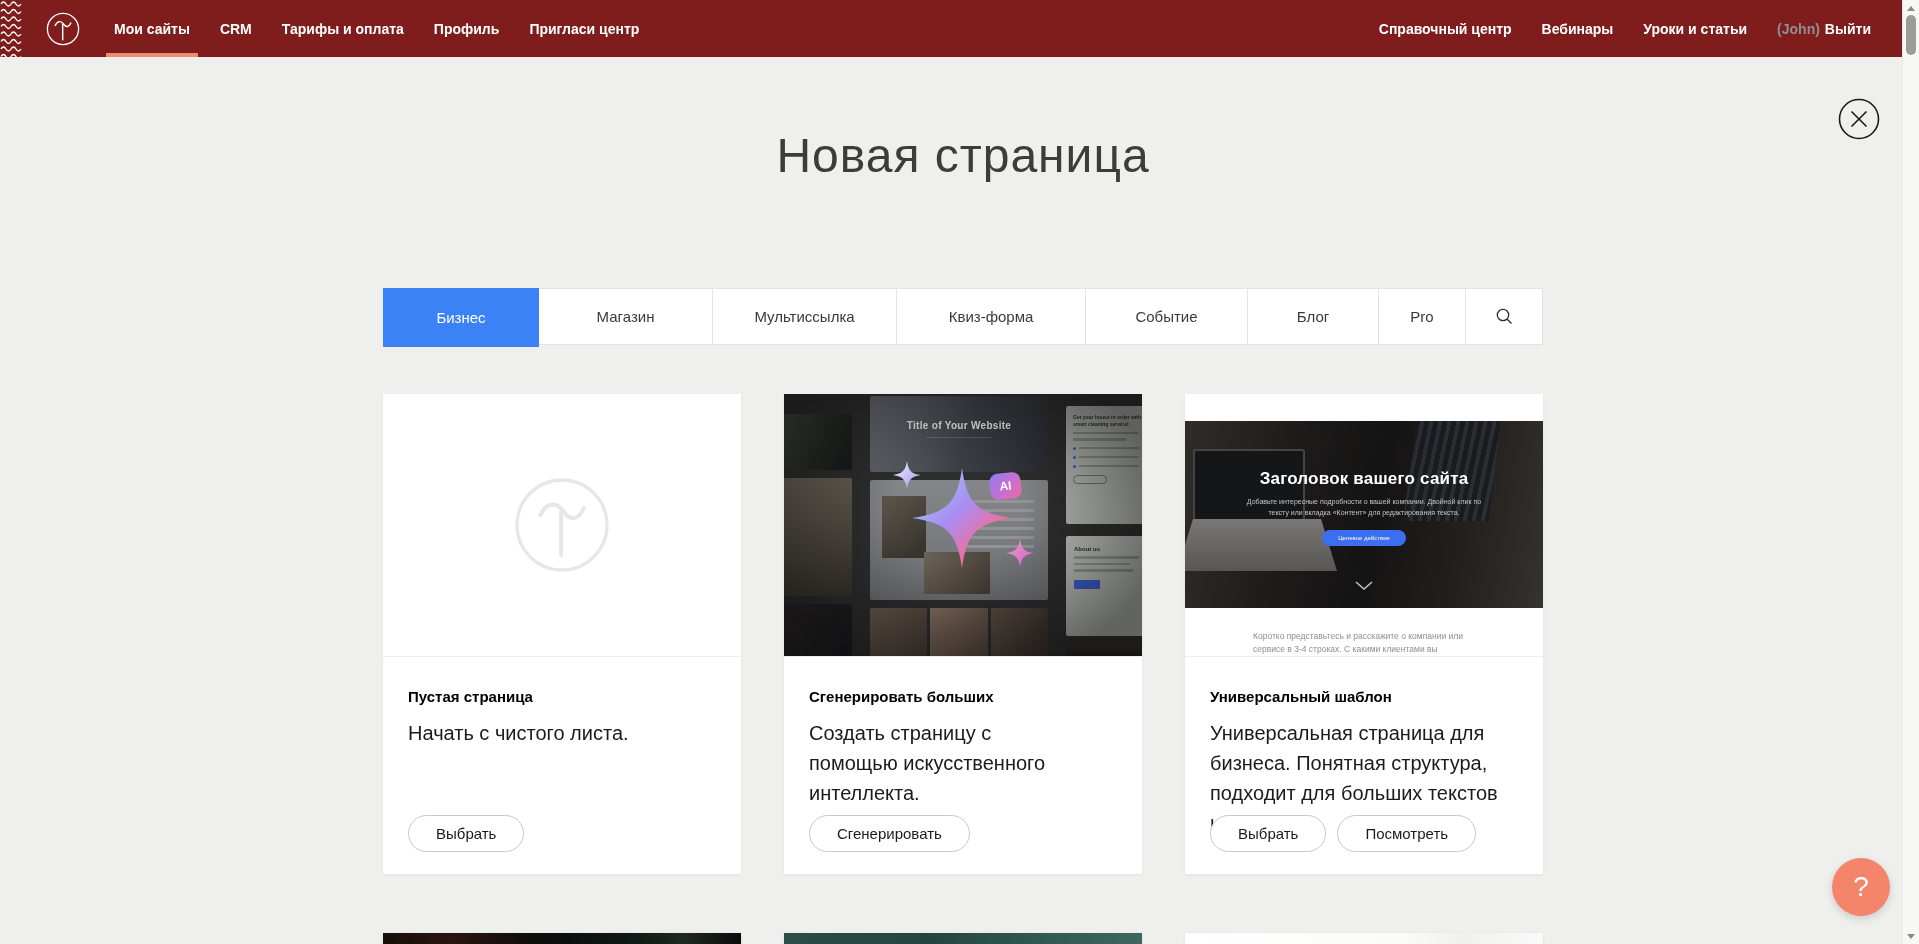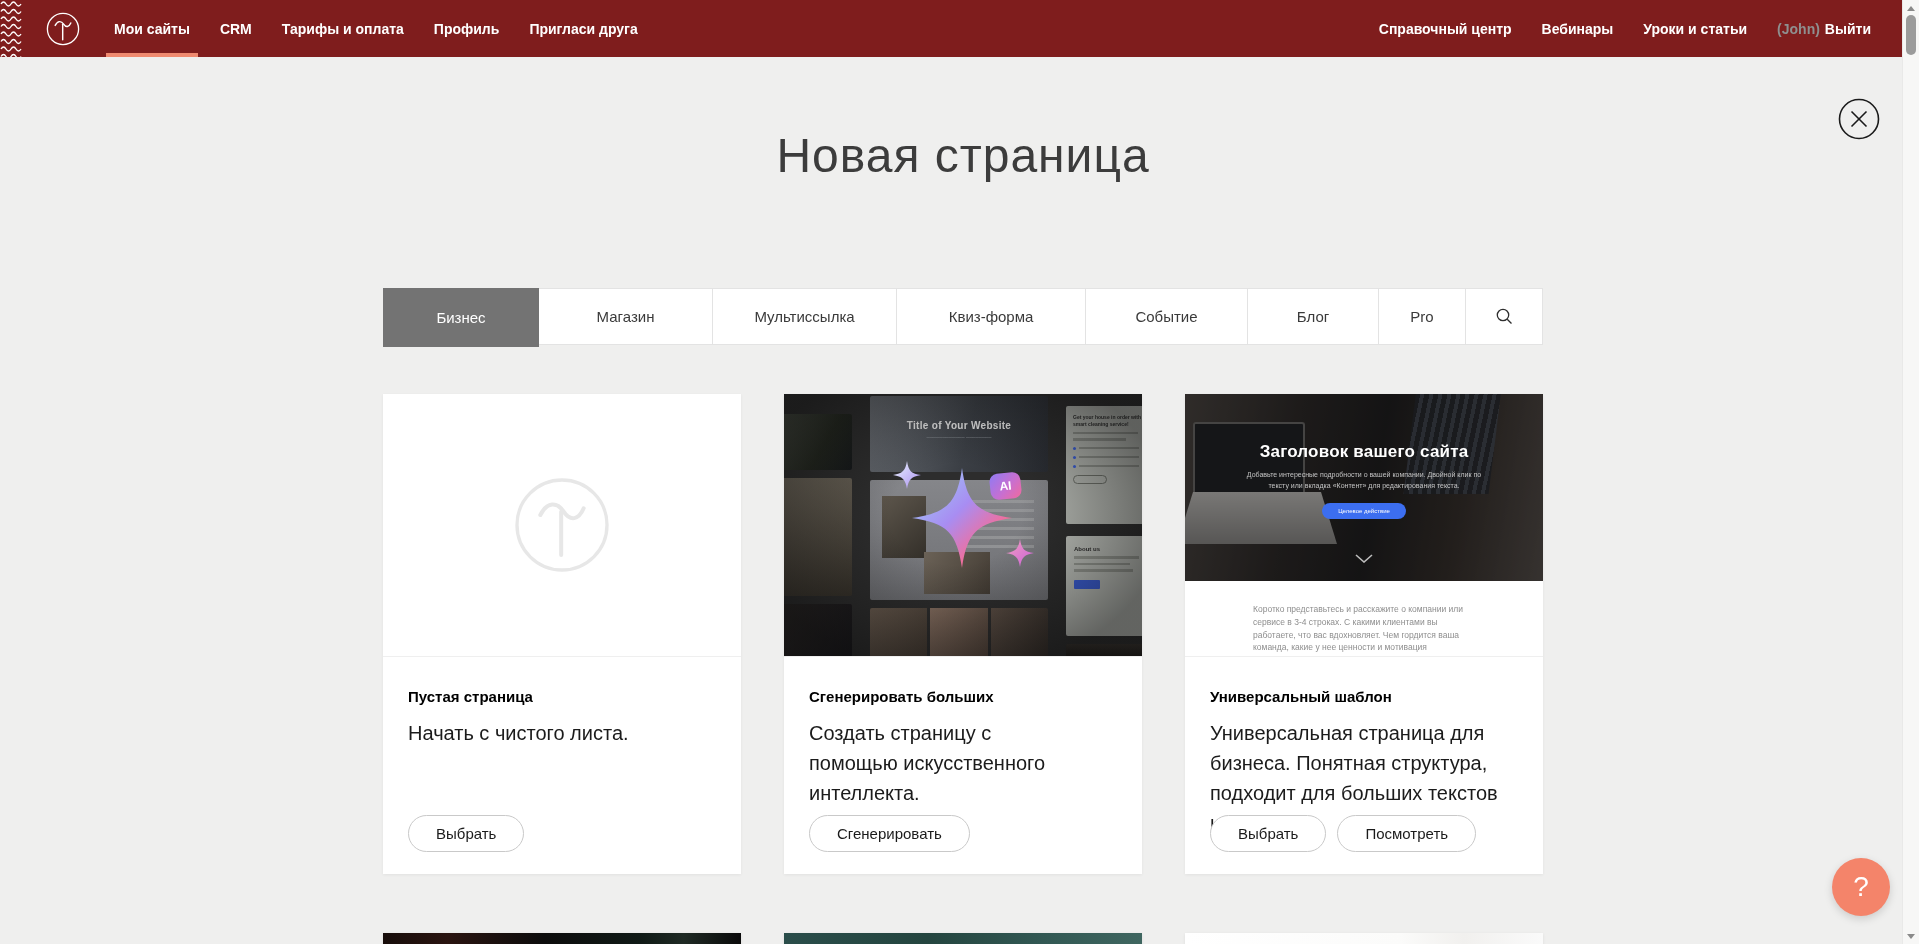--- a/index.html
+++ b/index.html
@@ -32,21 +32,21 @@
   .help-btn { position:absolute; left:1832px; top:858px; width:58px; height:58px; border-radius:50%;
               background:#f4846a; color:#fff; font-size:28px; font-weight:400; border:none; cursor:pointer;
               box-shadow:0 3px 8px rgba(0,0,0,.15); display:flex; align-items:center; justify-content:center; }
 
   
   .tabs { position:absolute; left:383px; top:288px; width:1160px; height:57px; display:flex;
           background:#fff; border:1px solid #e3e3e3; }
   .tab { display:flex; align-items:center; justify-content:center; font-size:15px; color:#3a3a3a;
          border-right:1px solid #e3e3e3; cursor:pointer; background:#fff; }
   .tab:last-child { border-right:none; }
-  .tab.active { background:#737373; color:#fff; border-right:none; margin:-1px 0 -1px -1px; height:59px; }
+  .tab.active { background:#3b82f6; color:#fff; border-right:none; margin:-1px 0 -1px -1px; height:59px; }
 
   
   .cards-row { position:absolute; left:383px; top:394px; width:1160px; display:flex; gap:43px; }
   .card { width:358px; height:480px; background:#fff; box-shadow:0 1px 3px rgba(0,0,0,.06); cursor:pointer;
           display:flex; flex-direction:column; }
   .card-img { position:relative; width:358px; height:263px; overflow:hidden; border-bottom:1px solid #efefef; }
   .card-info { position:relative; flex:1; padding:31px 25px 22px 25px; }
   .card-title { font-size:15px; font-weight:700; color:#000; }
   .card-desc { margin-top:13px; font-size:20px; line-height:1.5; color:#1b1b1b; max-width:300px; }
   .card-actions { position:absolute; left:25px; bottom:22px; display:flex; gap:11px; }
@@ -90,21 +90,21 @@
   .t-r3 { left:282px; top:250px; width:90px; height:13px; background:linear-gradient(#37322d,#201d1a); }
   .vignette { position:absolute; inset:0; background:radial-gradient(ellipse at 48% 46%, rgba(0,0,0,0) 25%, rgba(10,10,10,.5) 80%); pointer-events:none; }
   .sparkles { position:absolute; left:108px; top:66px; width:160px; height:130px; }
   .ai-badge { position:absolute; left:206px; top:79px; width:31px; height:26px; border-radius:8px;
               background:linear-gradient(135deg,#8f7bf3,#c76fd1 55%,#f06a9e); transform:rotate(-6deg);
               display:flex; align-items:center; justify-content:center; color:#fff; font-size:12px; font-weight:700; }
 
   
   .uni-preview { width:100%; height:100%; background:#fff; position:relative; }
   .uni-hero { position:relative; width:358px; height:217px; overflow:hidden;
-              background:linear-gradient(100deg,#4a443e 0%,#2a2623 30%,#1b1a19 52%,#332c26 74%,#57504a 100%); }
+              background:linear-gradient(100deg,#4a443e 0%,#2a2623 30%,#1b1a19 52%,#332c26 74%,#57504a 100%);margin-top:27px; }
   .uni-stripes { position:absolute; left:225px; top:-5px; width:85px; height:105px; transform:skewX(-7deg);
                  background:repeating-linear-gradient(95deg,#23262b 0 5px,#434a54 5px 9px); opacity:.85; }
   .uni-laptop-screen { position:absolute; left:8px; top:28px; width:112px; height:70px; background:#1d1e20; border:2px solid #6f6d69; border-bottom:none; border-radius:3px 3px 0 0; }
   .uni-laptop-base { position:absolute; left:-8px; top:98px; width:160px; height:52px;
                      background:linear-gradient(#c8c6c1,#8e8c88); clip-path:polygon(10% 0,90% 0,100% 100%,0 100%); }
   .uni-dim { position:absolute; inset:0; background:rgba(12,12,14,.42); }
   .uni-hero-content { position:absolute; inset:0; text-align:center; z-index:2; }
   .uni-hero-title { margin-top:48px; font-size:17px; font-weight:700; color:#fff; letter-spacing:.2px; }
   .uni-hero-sub { margin:7px auto 0; width:240px; font-size:7px; line-height:1.6; color:#c3c3c3; }
   .uni-hero-btn { margin-top:12px; display:inline-block; background:#3c6ef0; color:#fff; font-size:6px;
@@ -154,21 +154,21 @@
         <circle cx="0" cy="0" r="26" stroke="#fff" stroke-width="2.2" fill="none"></circle>
         <path d="M-13,-6 C-9,-14 -3,-14 1,-8 C5,-2 10,-3 13,-10" stroke="#fff" stroke-width="2.4" fill="none" stroke-linecap="round"></path>
         <line x1="-0.5" y1="-8" x2="-0.5" y2="18" stroke="#fff" stroke-width="2.4" stroke-linecap="round"></line>
       </svg>
     </div>
     <nav class="nav-left">
       <div class="nav-item active">Мои сайты</div>
       <div class="nav-item">CRM</div>
       <div class="nav-item">Тарифы и оплата</div>
       <div class="nav-item">Профиль</div>
-      <div class="nav-item">Пригласи друга</div>
+      <div class="nav-item">Пригласи центр</div>
     </nav>
     <nav class="nav-right">
       <div class="nav-item">Справочный центр</div>
       <div class="nav-item">Вебинары</div>
       <div class="nav-item">Уроки и статьи</div>
       <div class="nav-item nav-user">
         <span class="uname">(John)</span>
         <span>Выйти</span>
       </div>
     </nav>

